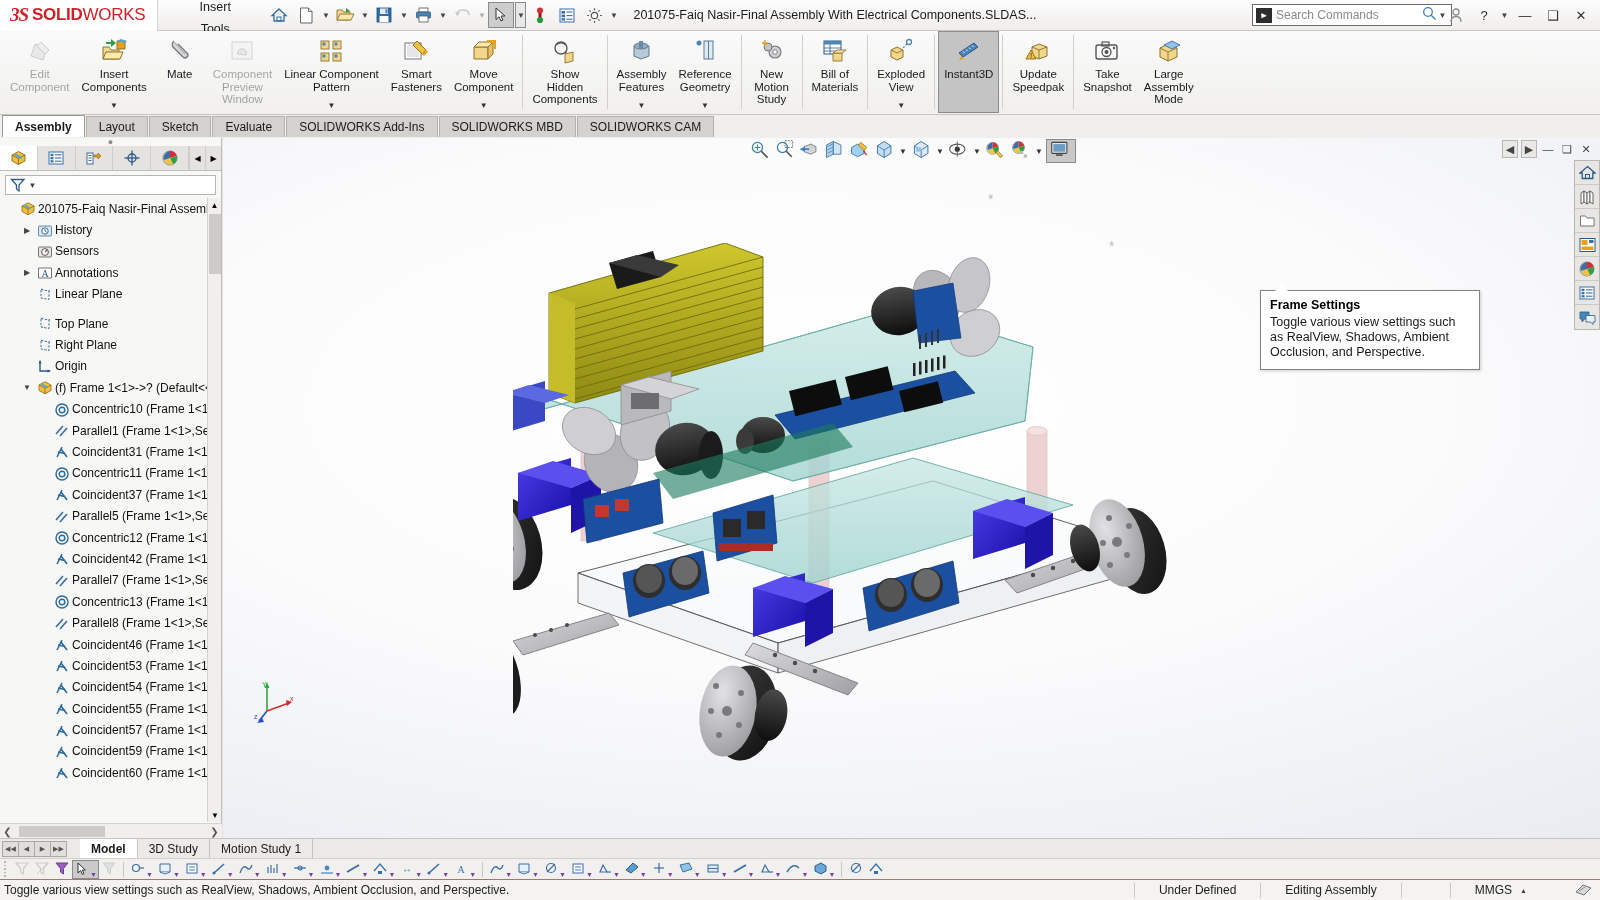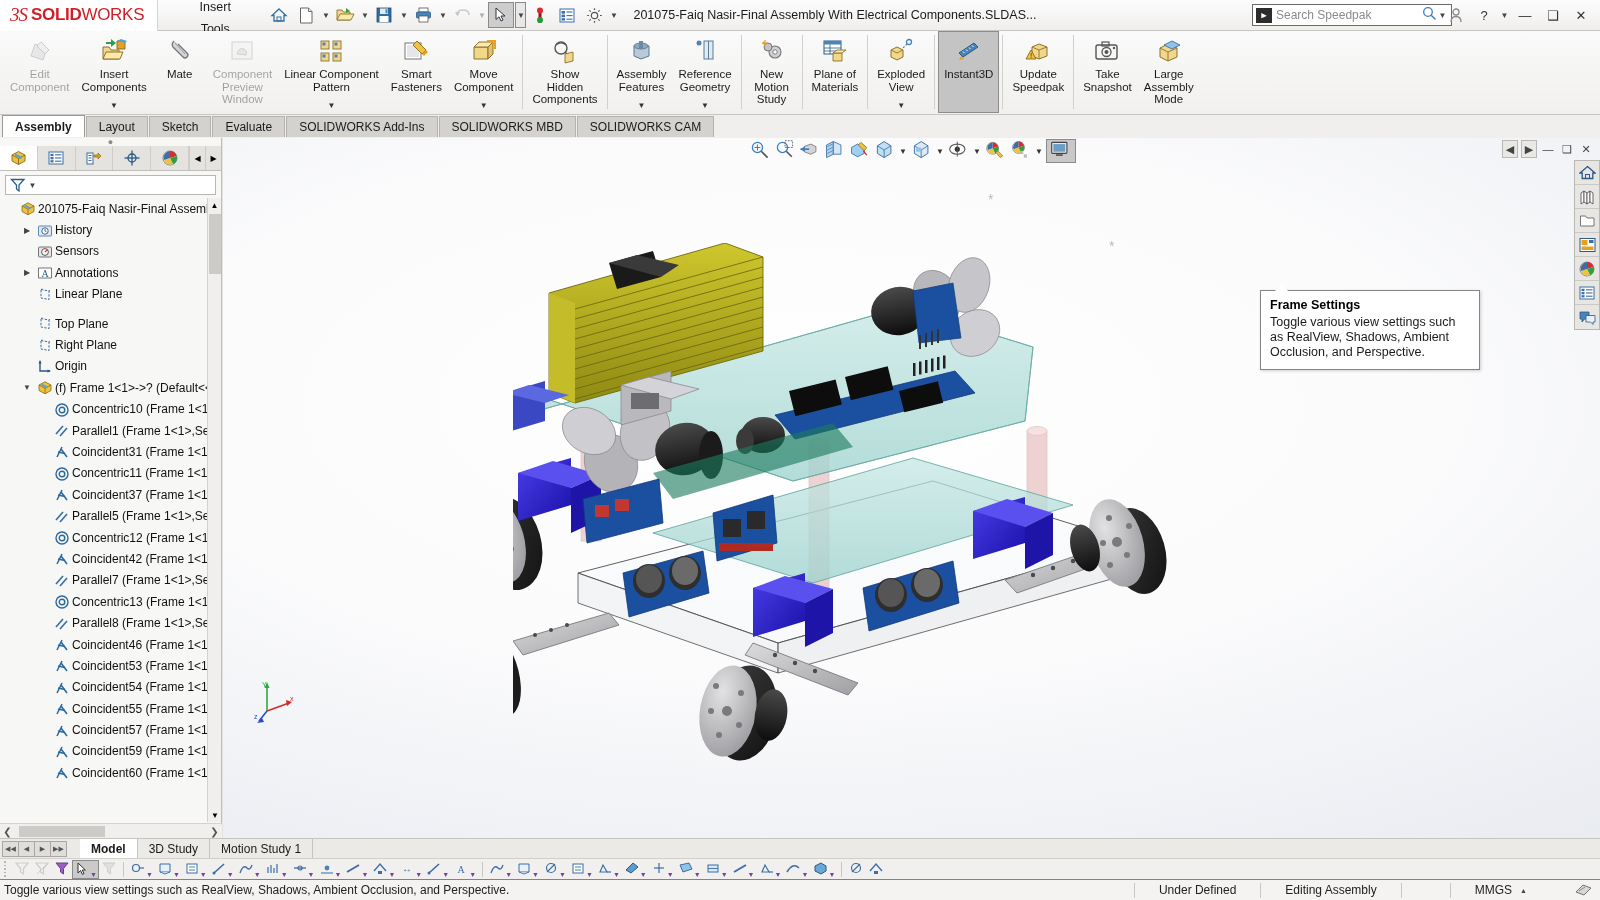--- a/index.html
+++ b/index.html
@@ -16,21 +16,21 @@
     background: linear-gradient(#fdfdfd, #efeeec);
     border-bottom: 1px solid #c8c6c2;
     display: flex; align-items: center;
   }
   .logo-box {
     width: 158px; height: 31px; background: #fff;
     border-right: 1px solid #d6d4d0;
     display: flex; align-items: center; padding-left: 10px;
   }
   .ds-mark {
-    font-family: "Liberation Serif", serif; font-style: italic; font-weight: normal;
+    font-family: "Liberation Serif", serif; font-style: italic; font-weight: bold;
     font-size: 19px; color: #d11f26; letter-spacing: -1px; margin-right: 4px;
   }
   .sw-word { font-weight: bold; font-size: 17px; color: #d11f26; letter-spacing: -0.3px; }
   .sw-word span.light { font-weight: normal; color: #d11f26; }
 
   .menubar { display: flex; align-items: center; margin-left: 24px; gap: 0px; flex-direction: column; }
   .menu-item {
     padding: 4px 11px; font-size: 12.5px; color: #1a1a1a; cursor: default;
   }
   .pin-icon { margin-left: 10px; color: #2e83c6; font-size: 14px; cursor: pointer; }
@@ -344,21 +344,21 @@
             </g>
           </svg>
       </div>
       <div class="caret">▼</div>
     </div>
 
     <div class="doc-title">201075-Faiq Nasir-Final Assembly With Electrical Components.SLDAS...</div>
 
     <div class="search-box">
       <div class="search-cmd-icon">▶</div>
-      <div class="search-ph">Search Speedpak</div>
+      <div class="search-ph">Search Commands</div>
       <div class="search-mag">
         <svg width="15" height="15" viewBox="0 0 15 15">
             <circle cx="6" cy="6" r="4.3" fill="none" stroke="#3b7fc4" stroke-width="1.3"></circle>
             <line x1="9.2" y1="9.2" x2="13.5" y2="13.5" stroke="#3b7fc4" stroke-width="1.4"></line>
           </svg>
       </div>
       <div class="caret">▼</div>
     </div>
 
     <div class="win-ctrls">
@@ -524,21 +524,21 @@
           <svg width="26" height="26" viewBox="0 0 26 26">
             <rect x="2" y="3" width="17" height="13" fill="#fff" stroke="#2a5a85" stroke-width="1"></rect>
             <rect x="2" y="3" width="17" height="3.5" fill="#4a84b8"></rect>
             <line x1="2" y1="10" x2="19" y2="10" stroke="#2a5a85" stroke-width="0.8"></line>
             <line x1="2" y1="13" x2="19" y2="13" stroke="#2a5a85" stroke-width="0.8"></line>
             <line x1="8" y1="6.5" x2="8" y2="16" stroke="#2a5a85" stroke-width="0.8"></line>
             <path d="M11 15 L20 15 L20 23 L11 23 Z" fill="#f2d68a" stroke="#8a7330" stroke-width="0.9"></path>
             <path d="M11 15 L15 12 L24 12 L20 15 Z" fill="#ffe9a8" stroke="#8a7330" stroke-width="0.9"></path>
           </svg>
         </div>
-        <div class="rb-lbl">Plane of
+        <div class="rb-lbl">Bill of
 Materials</div>
       </div>
       <div class="rb-sep"></div>
       <div class="rb">
         <div class="rb-ico">
           <svg width="26" height="26" viewBox="0 0 26 26">
             <path d="M3 12 L9 9 L15 12 L15 19 L9 22 L3 19 Z" fill="#f2d68a" stroke="#8a7330" stroke-width="1"></path>
             <path d="M3 12 L9 15 L15 12" fill="none" stroke="#8a7330" stroke-width="0.9"></path>
             <circle cx="21" cy="4" r="2.5" fill="none" stroke="#4a84b8" stroke-width="1.3"></circle>
             <line x1="19" y1="6" x2="14" y2="11" stroke="#4a84b8" stroke-width="1.2" stroke-dasharray="2,1.5"></line>

